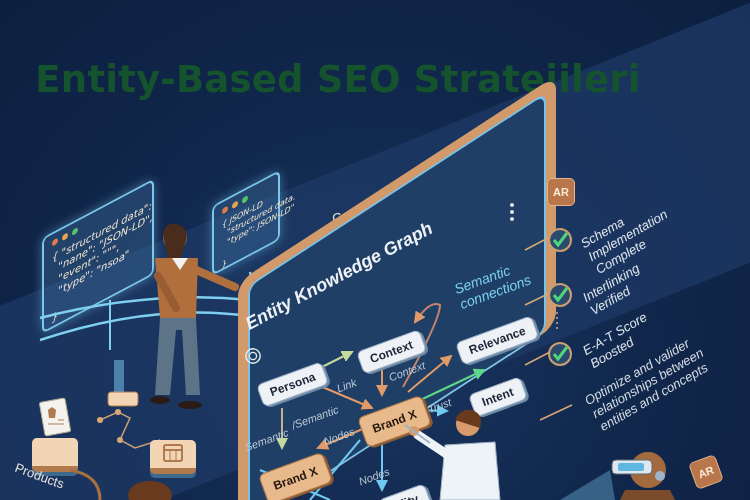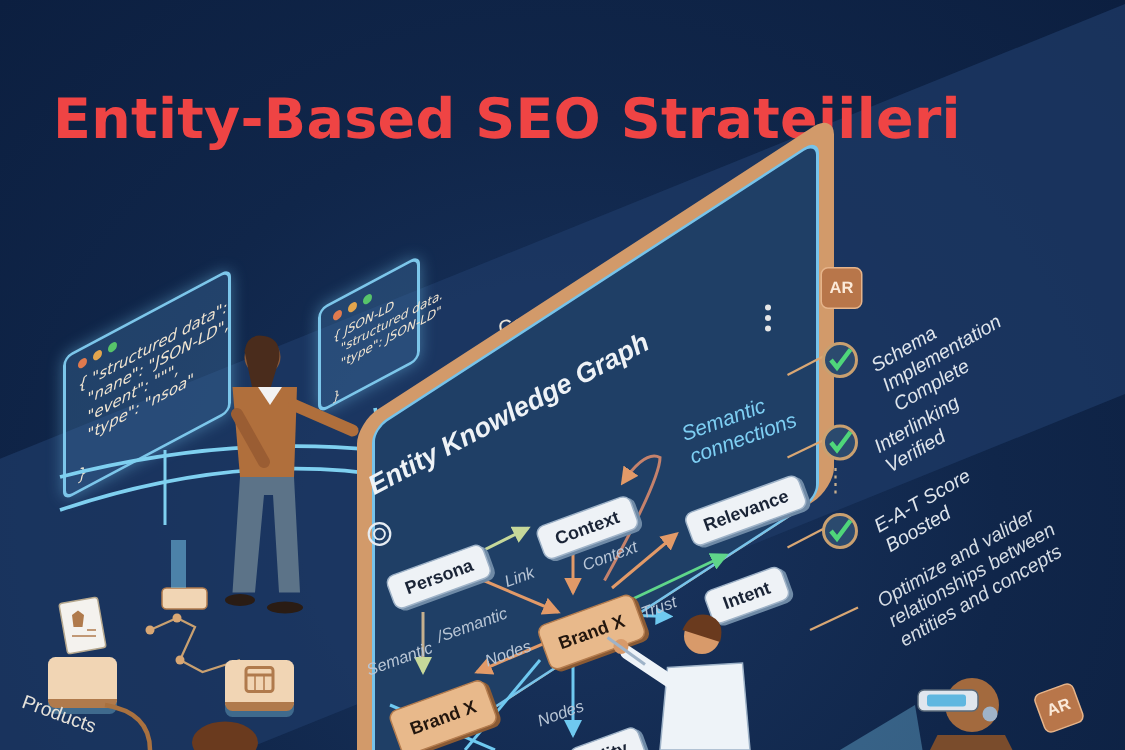--- a/index.html
+++ b/index.html
@@ -4,21 +4,21 @@
 <style>
   html, body { margin:0; padding:0; }
   body {
     width:750px; height:500px; overflow:hidden; position:relative;
     background: radial-gradient(ellipse at 50% 70%, #1a3560 0%, #10264a 55%, #0c1f40 100%);
     font-family: "Liberation Sans", sans-serif;
   }
   .title {
     position:absolute; left:0; top:58px; width:676px; text-align:center;
     font-family: "DejaVu Sans", sans-serif; font-weight:bold; font-size:37px;
-    color:#ef4444; letter-spacing:0.2px;
+    color:#14532d; letter-spacing:0.2px;
   }
   .floor {
     position:absolute; left:-60px; top:330px; width:900px; height:260px;
     background:#1d3a66; transform: skewY(-22deg); transform-origin:0 0; opacity:0.75;
   }
   .code-win {
     position:absolute; background:rgba(70,120,170,0.35);
     border:2px solid #7cc6ea; border-radius:6px;
     box-shadow: 0 0 10px rgba(120,200,240,0.45);
     transform-origin:0 0;

